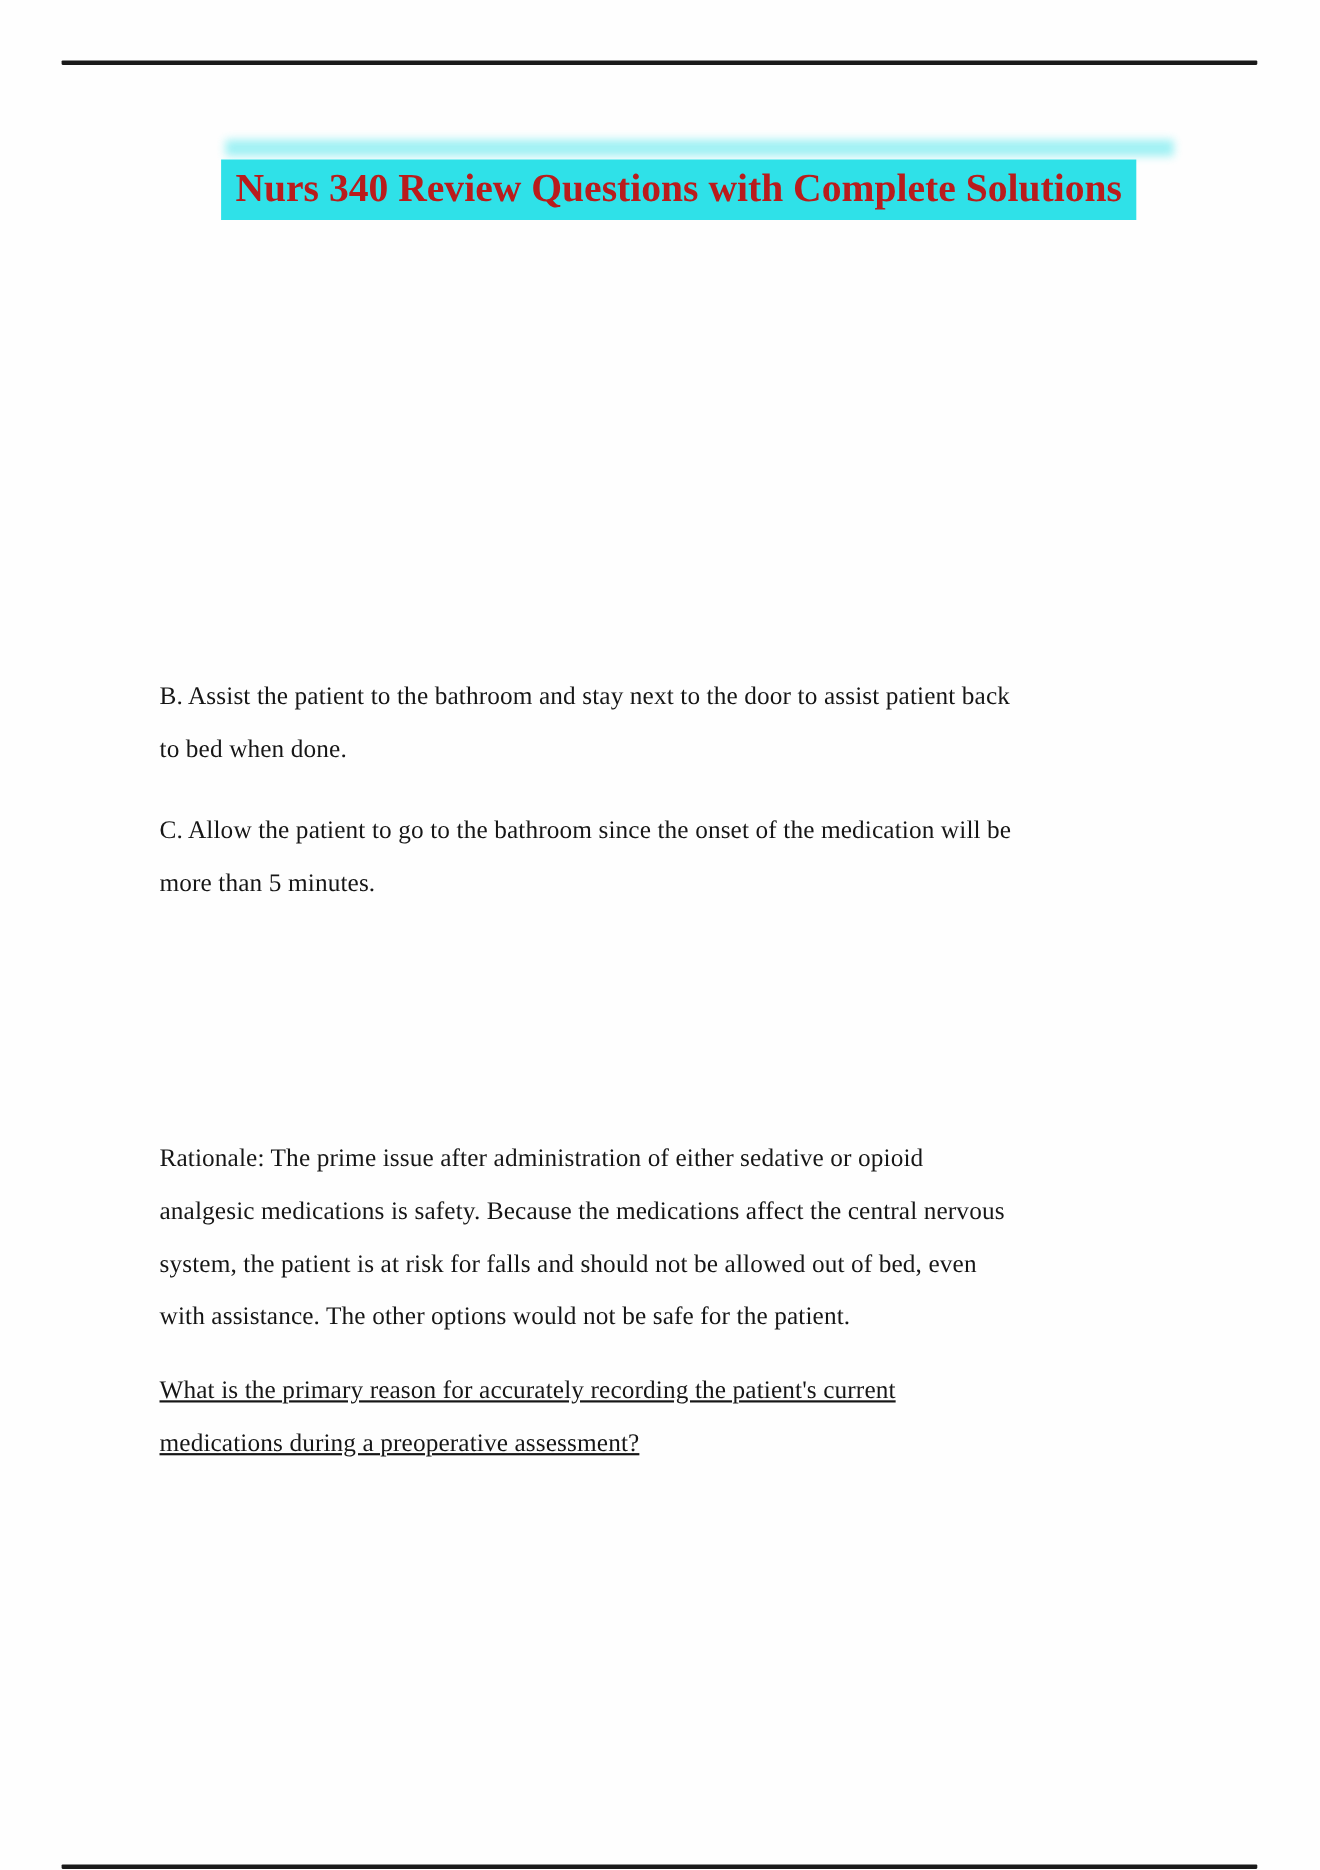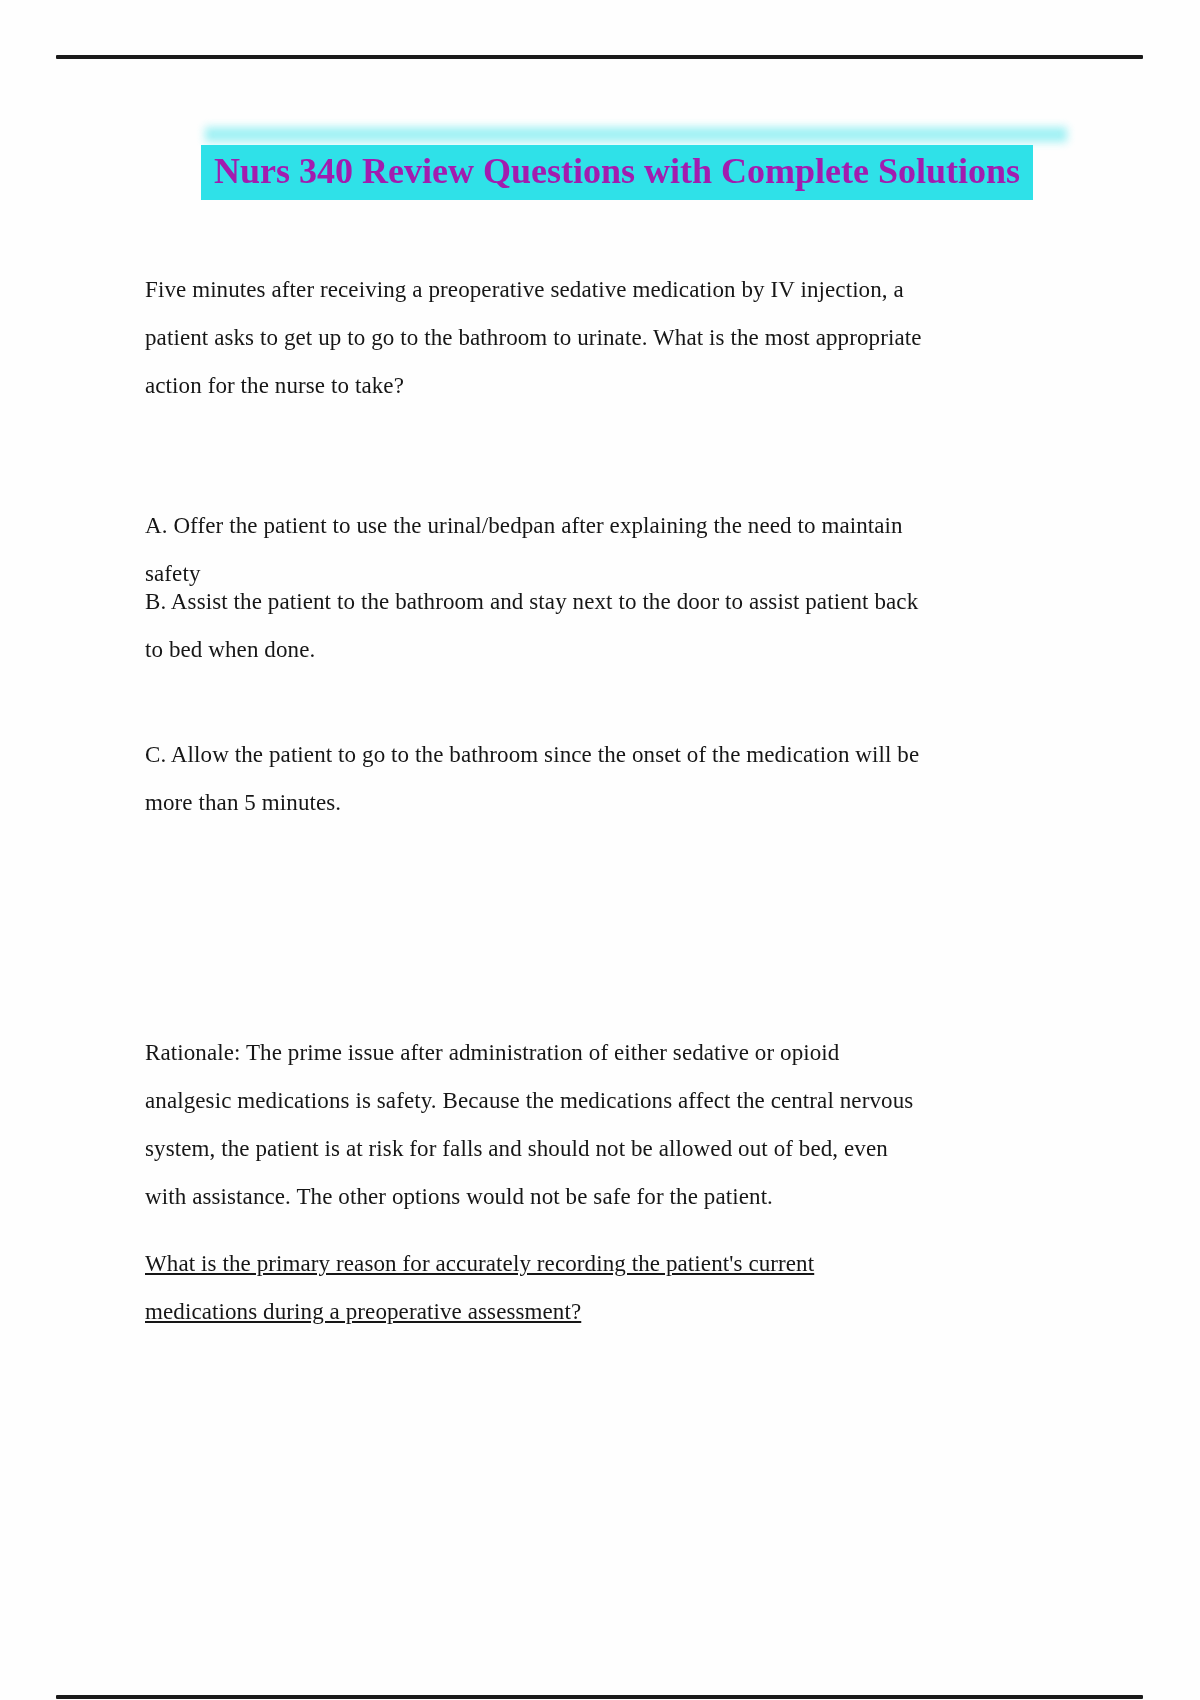--- a/index.html
+++ b/index.html
@@ -46,60 +46,55 @@
   }
   .title-row .highlight {
     position: relative;
     left: 17px;
     display: inline-block;
     background: var(--highlight, #2fe1e8);
     padding: 3px 13px 6px 13px;
     font-size: 36px;
     font-weight: bold;
     line-height: 46px;
-    color: #a21caf;
+    color: #b91c1c;
     white-space: nowrap;
   }
 
   .para {
     position: absolute;
     left: 145px;
     width: 980px;
     font-size: 23px;
     line-height: 48px;
     white-space: pre-line;
     letter-spacing: 0.1px;
   }
   #q1        { top: 266px; }
   #optA      { top: 502px; }
-  #optB      { top: 578px; }
+  #optB      { top: 609px; }
   #optC      { top: 731px; }
   #optD      { top: 841px; }
   #rationale { top: 1029px; }
   #q2        { top: 1240px; text-decoration: underline; }
 </style>
 </head>
 <body>
 
 <div class="page">
 
   <div class="rule rule-top"></div>
 
   <div class="title-ghost"></div>
 
   <div class="title-row">
     <span class="highlight">Nurs 340 Review Questions with Complete Solutions</span>
   </div>
 
-  <div class="para" id="q1">Five minutes after receiving a preoperative sedative medication by IV injection, a
-patient asks to get up to go to the bathroom to urinate. What is the most appropriate
-action for the nurse to take?</div>
 
-  <div class="para" id="optA">A. Offer the patient to use the urinal/bedpan after explaining the need to maintain
-safety</div>
 
   <div class="para" id="optB">B. Assist the patient to the bathroom and stay next to the door to assist patient back
 to bed when done.</div>
 
   <div class="para" id="optC">C. Allow the patient to go to the bathroom since the onset of the medication will be
 more than 5 minutes.</div>
 
 
   <div class="para" id="rationale">Rationale: The prime issue after administration of either sedative or opioid
 analgesic medications is safety. Because the medications affect the central nervous

